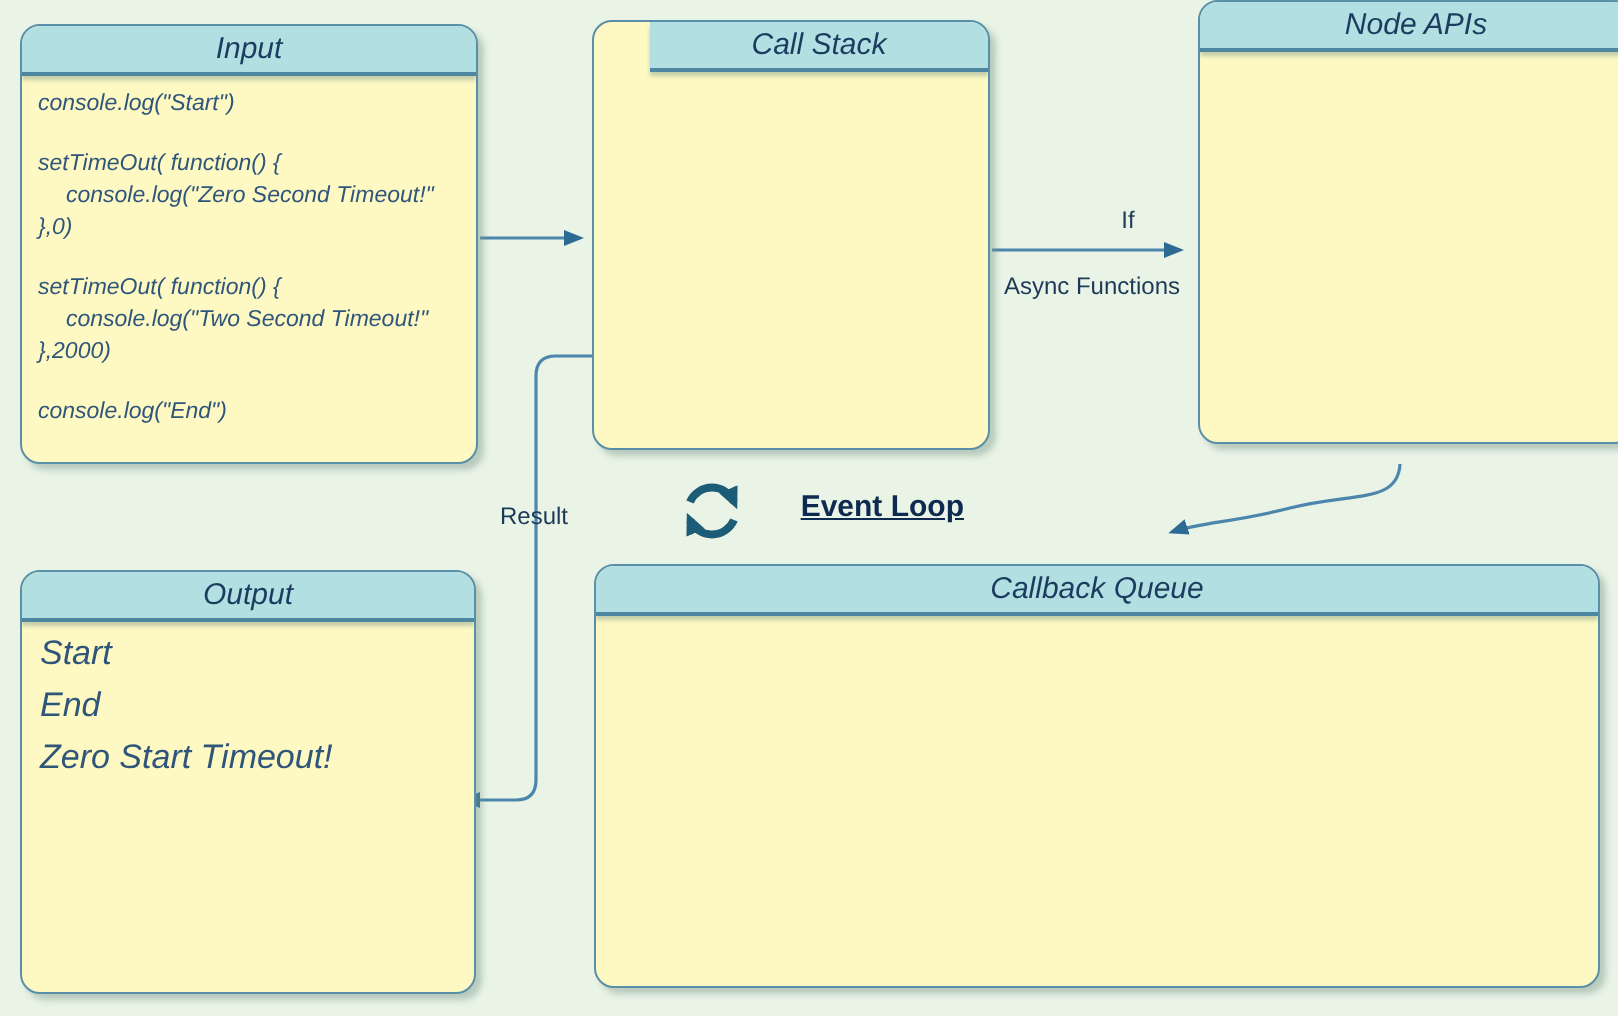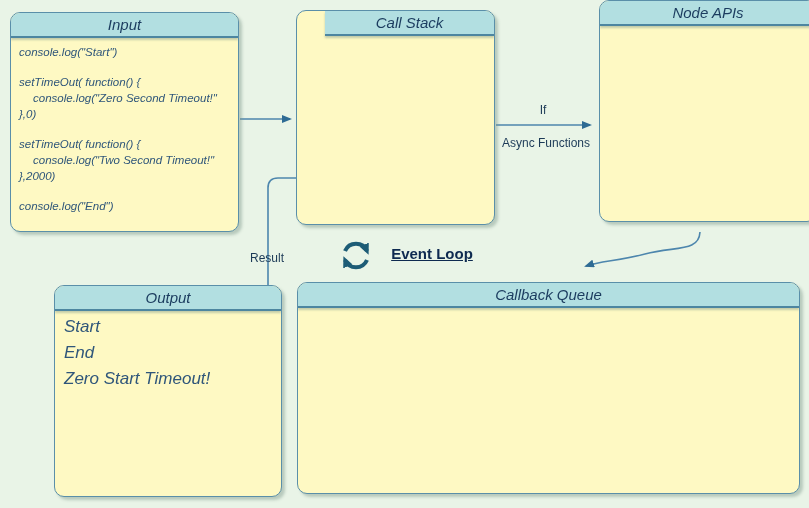--- a/index.html
+++ b/index.html
@@ -26,21 +26,21 @@
     height: 23px;
     line-height: 23px;
     text-align: center;
     font-size: 15px;
     color: #1b3c5f;
     box-shadow: 0 2px 2px rgba(125,150,138,0.45);
   }
   #input-panel    { left: 10px;  top: 12px;  width: 229px; height: 220px; }
   #call-stack-panel { left: 296px; top: 10px;  width: 199px; height: 215px; padding-left: 28px; }
   #node-apis-panel  { left: 599px; top: 0;  width: 218px; height: 222px; }
-  #output-panel   { left: 10px;  top: 285px; width: 228px; height: 212px; margin-left: 44px; }
+  #output-panel   { left: 10px;  top: 285px; width: 228px; height: 212px; }
   #callback-queue-panel { left: 297px; top: 282px; width: 503px; height: 212px; }
 
   .code-body {
     padding: 6px 8px;
     font-size: 11.5px;
     color: #2f567a;
     line-height: 16px;
   }
   .code-line { white-space: pre; }
   .code-line.indent { padding-left: 14px; }
@@ -52,29 +52,29 @@
     color: #2f567a;
   }
   .output-line { height: 13px; line-height: 13px; margin-bottom: 13px; }
 
   .float-label {
     position: absolute;
     font-size: 12px;
     color: #1c3a57;
     text-align: center;
   }
-  #if-label          { left: 530px; top: 103px; width: 26px;  }
+  #if-label          { left: 551px; top: 103px; width: 26px;  }
   #async-functions-label { left: 494px; top: 136px; width: 104px; }
   #result-label      { left: 240px; top: 251px; width: 54px;  }
   #event-loop-label  {
     left: 382px; top: 245px; width: 100px;
     font-size: 15px; font-weight: bold;
     text-decoration: underline;
     color: #0e2a50;
-    text-align: center;
+    text-align: right;
   }
   #connector-layer {
     position: absolute; left: 0; top: 0;
     width: 809px; height: 508px;
     pointer-events: none;
   }
 </style>
 </head>
 <body>
 

